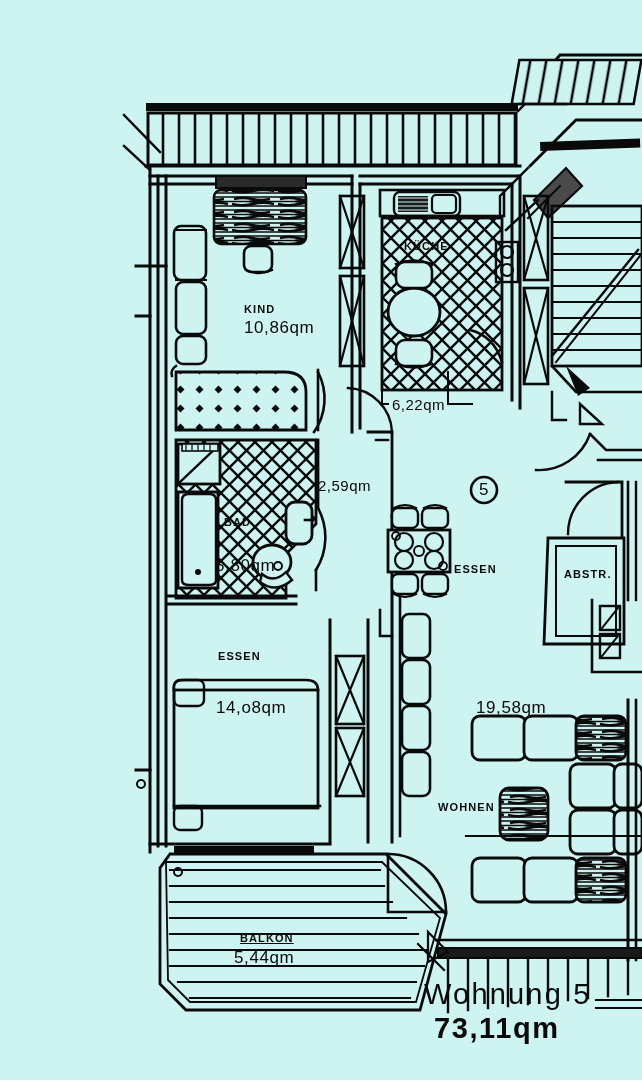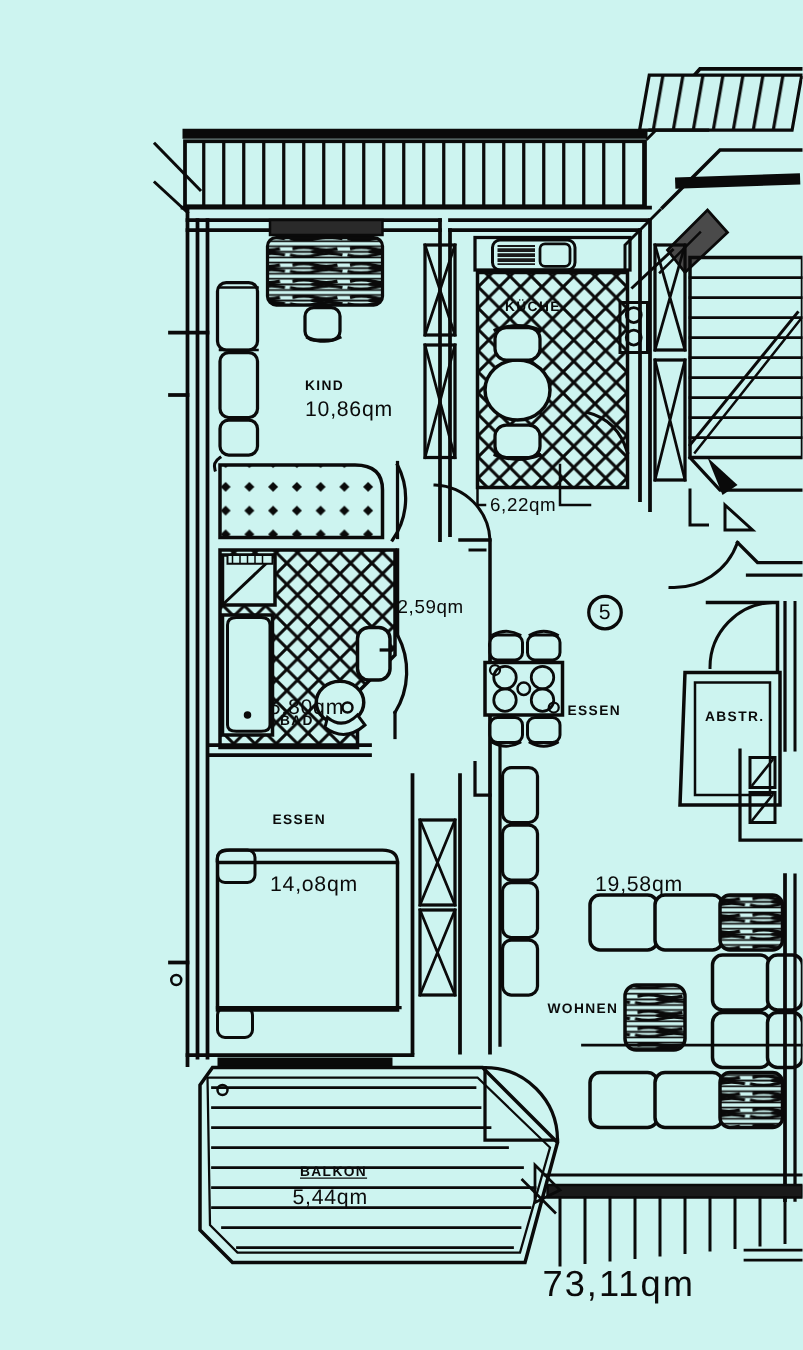--- a/index.html
+++ b/index.html
@@ -49,21 +49,21 @@
     letter-spacing: 0.5px;
   }
   .title-main {
     font-size: 29px;
     letter-spacing: 2.2px;
     font-weight: normal;
   }
   .title-area {
     font-size: 29px;
     letter-spacing: 1.6px;
-    font-weight: normal;
+    font-weight: bold;
   }
   .unit-num {
     position: absolute;
     font-size: 17px;
     color: #0a0a0a;
   }
 </style>
 </head>
 <body>
 
@@ -357,35 +357,36 @@
     <circle cx="484" cy="490" r="13"></circle>
   </g>
 </svg>
 
 <div class="lbl room-name" style="left:244px; top:303px;">KIND</div>
 <div class="lbl room-area" style="left:244px; top:318px;">10,86qm</div>
 
 <div class="lbl room-name" style="left:404px; top:240px;">KÜCHE</div>
 <div class="lbl area-small" style="left:392px; top:396px;">6,22qm</div>
 
-<div class="lbl room-name" style="left:224px; top:571px;">BAD</div>
+<div class="lbl room-name" style="left:224px; top:516px;">BAD</div>
 <div class="lbl room-area" style="left:215px; top:556px;">5,80qm</div>
 
 <div class="lbl room-name" style="left:218px; top:650px;">ESSEN</div>
 <div class="lbl room-area" style="left:216px; top:666px;margin-top:32px;">14,o8qm</div>
 
 <div class="lbl area-small" style="left:318px; top:477px;">2,59qm</div>
 
 <div class="lbl room-name" style="left:438px; top:801px;">WOHNEN</div>
 <div class="lbl room-area" style="left:476px; top:662px;margin-top:36px;">19,58qm</div>
 
 <div class="lbl room-name" style="left:454px; top:563px;">ESSEN</div>
 
 <div class="lbl room-name" style="left:564px; top:568px;">ABSTR.</div>
 
 <div class="lbl room-name" style="left:240px; top:932px;text-decoration:underline;">BALKON</div>
 <div class="lbl room-area" style="left:234px; top:948px;">5,44qm</div>
 
 <div class="unit-num" style="left:479px; top:480px;">5</div>
 
+<div class="lbl title-main" style="left:424px; top:978px;">Wohnung 5</div>
 <div class="lbl title-area" style="left:434px; top:1012px;">73,11qm</div>
 
 </div>
 
 </body></html>

